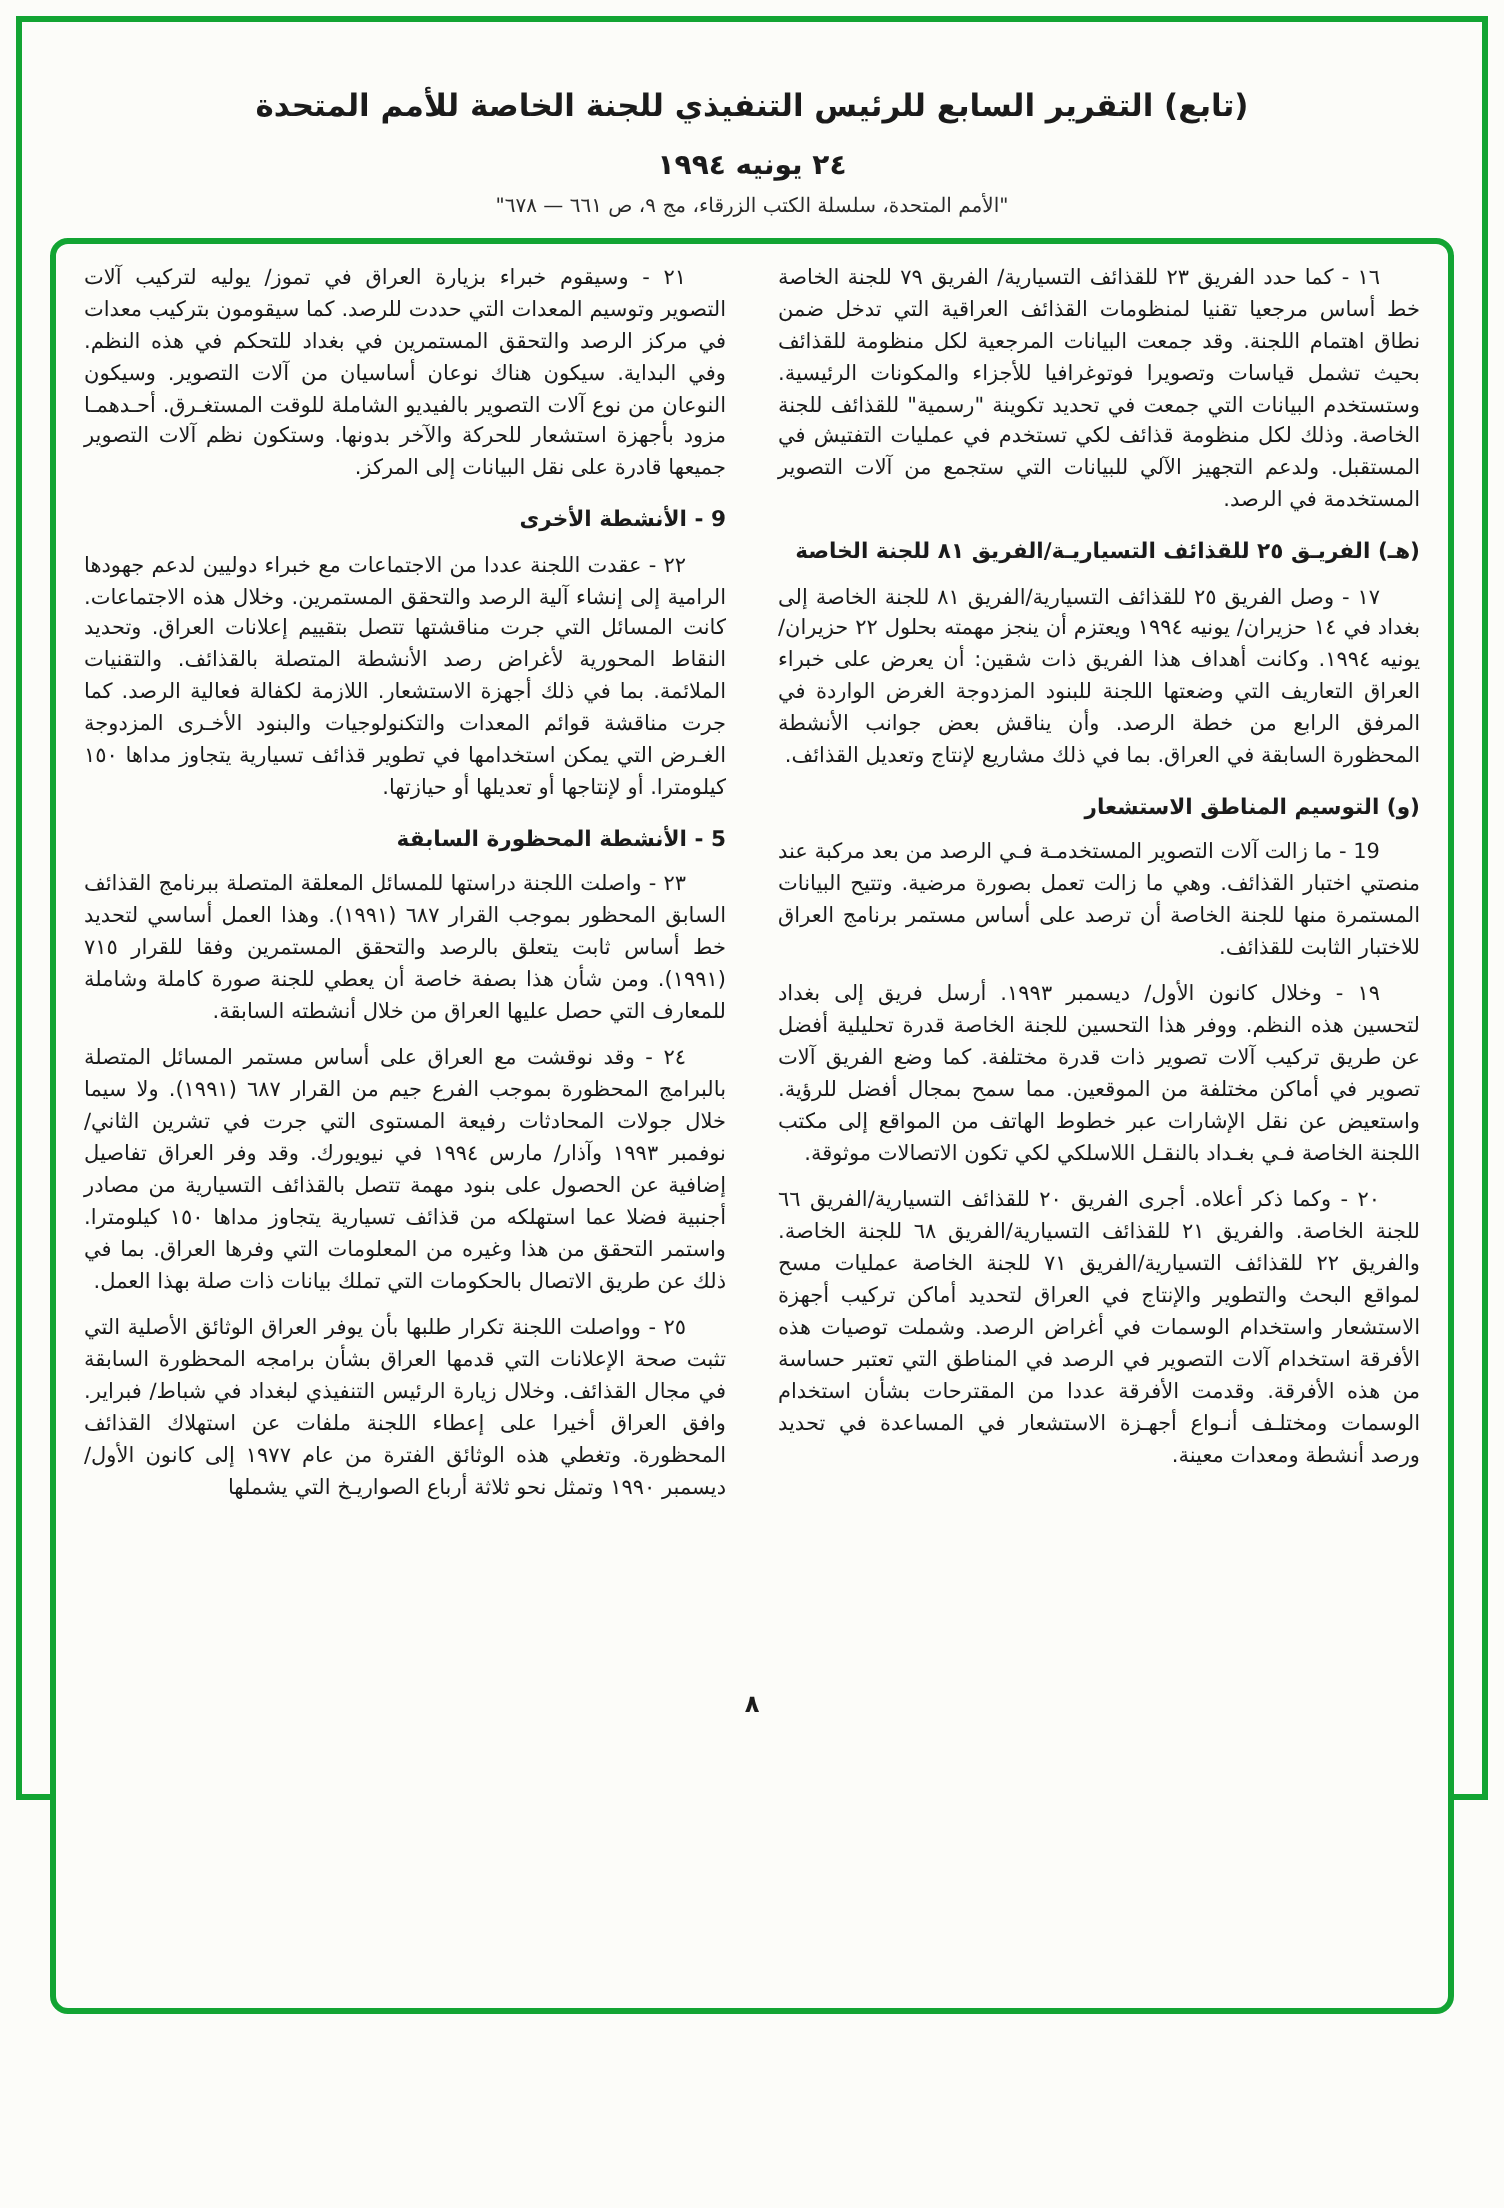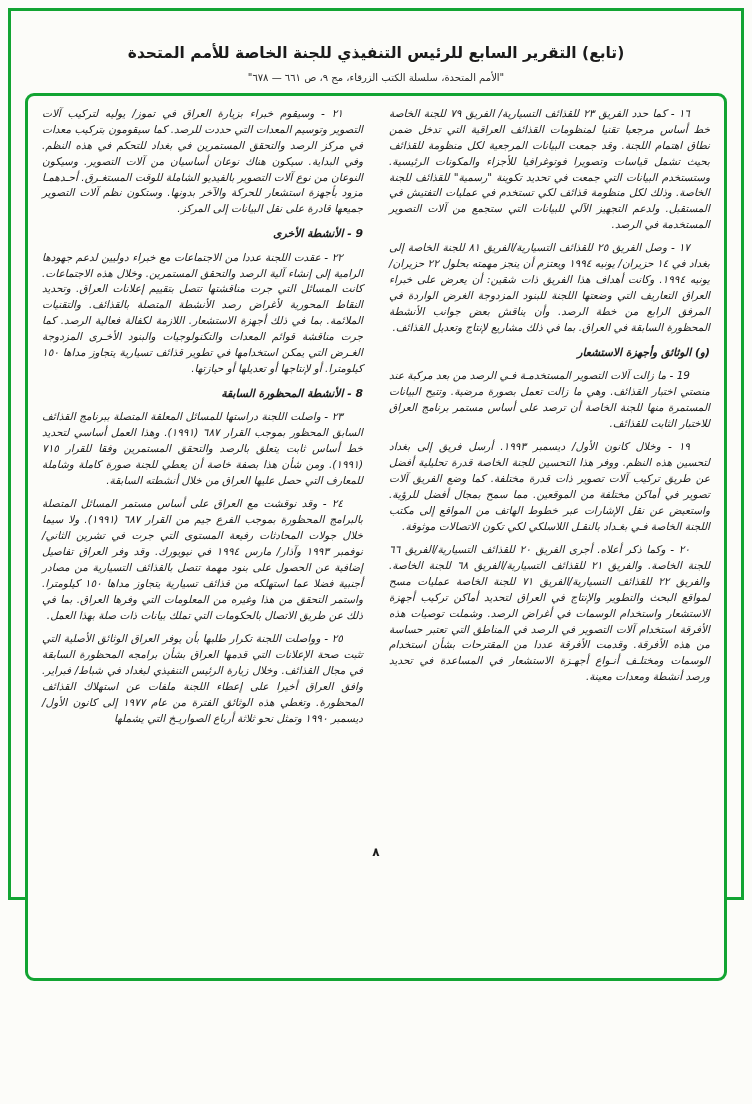--- a/index.html
+++ b/index.html
@@ -51,21 +51,20 @@
     display:flex;
     direction:rtl;
     gap:26px;
     overflow:hidden;
     background:var(--paper);
   }
   .col{
     flex:1 1 0;
     min-width:0;
     direction:rtl;
-    font-style:italic;
   }
   .para{
     font-size:10.5px;
     line-height:1.52;
     text-align:justify;
     margin:0 0 7px;
     text-indent:20px;
   }
   .heading{
     font-size:10.8px;
@@ -84,37 +83,39 @@
   }
 </style>
 </head>
 <body>
 
 <div class="page">
   <div class="outer-border">
 
     <header class="doc-header" dir="rtl">
       <div class="doc-title">(تابع) التقرير السابع للرئيس التنفيذي للجنة الخاصة للأمم المتحدة</div>
+      <div class="doc-date">٢٤ يونيه ١٩٩٤</div>
       <div class="doc-source">"الأمم المتحدة، سلسلة الكتب الزرقاء، مج ٩، ص ٦٦١ — ٦٧٨"</div>
     </header>
 
     <div class="content-box">
       <div class="col" id="col-right">
           <div class="para">١٦ - كما حدد الفريق ٢٣ للقذائف التسيارية/ الفريق ٧٩ للجنة الخاصة خط أساس مرجعيا تقنيا لمنظومات القذائف العراقية التي تدخل ضمن نطاق اهتمام اللجنة. وقد جمعت البيانات المرجعية لكل منظومة للقذائف بحيث تشمل قياسات وتصويرا فوتوغرافيا للأجزاء والمكونات الرئيسية. وستستخدم البيانات التي جمعت في تحديد تكوينة "رسمية" للقذائف للجنة الخاصة. وذلك لكل منظومة قذائف لكي تستخدم في عمليات التفتيش في المستقبل. ولدعم التجهيز الآلي للبيانات التي ستجمع من آلات التصوير المستخدمة في الرصد.</div>
+          <div class="heading">(هـ) الفريـق ٢٥ للقذائف التسياريـة/الفريق ٨١ للجنة الخاصة</div>
           <div class="para">١٧ - وصل الفريق ٢٥ للقذائف التسيارية/الفريق ٨١ للجنة الخاصة إلى بغداد في ١٤ حزيران/ يونيه ١٩٩٤ ويعتزم أن ينجز مهمته بحلول ٢٢ حزيران/ يونيه ١٩٩٤. وكانت أهداف هذا الفريق ذات شقين: أن يعرض على خبراء العراق التعاريف التي وضعتها اللجنة للبنود المزدوجة الغرض الواردة في المرفق الرابع من خطة الرصد. وأن يناقش بعض جوانب الأنشطة المحظورة السابقة في العراق. بما في ذلك مشاريع لإنتاج وتعديل القذائف.</div>
-          <div class="heading">(و) الوثائق وأجهزة الاستشعار</div>
+          <div class="heading">(و) التوسيم المناطق الاستشعار</div>
           <div class="para">19 - ما زالت آلات التصوير المستخدمـة فـي الرصد من بعد مركبة عند منصتي اختبار القذائف. وهي ما زالت تعمل بصورة مرضية. وتتيح البيانات المستمرة منها للجنة الخاصة أن ترصد على أساس مستمر برنامج العراق للاختبار الثابت للقذائف.</div>
           <div class="para">١٩ - وخلال كانون الأول/ ديسمبر ١٩٩٣. أرسل فريق إلى بغداد لتحسين هذه النظم. ووفر هذا التحسين للجنة الخاصة قدرة تحليلية أفضل عن طريق تركيب آلات تصوير ذات قدرة مختلفة. كما وضع الفريق آلات تصوير في أماكن مختلفة من الموقعين. مما سمح بمجال أفضل للرؤية. واستعيض عن نقل الإشارات عبر خطوط الهاتف من المواقع إلى مكتب اللجنة الخاصة فـي بغـداد بالنقـل اللاسلكي لكي تكون الاتصالات موثوقة.</div>
           <div class="para">٢٠ - وكما ذكر أعلاه. أجرى الفريق ٢٠ للقذائف التسيارية/الفريق ٦٦ للجنة الخاصة. والفريق ٢١ للقذائف التسيارية/الفريق ٦٨ للجنة الخاصة. والفريق ٢٢ للقذائف التسيارية/الفريق ٧١ للجنة الخاصة عمليات مسح لمواقع البحث والتطوير والإنتاج في العراق لتحديد أماكن تركيب أجهزة الاستشعار واستخدام الوسمات في أغراض الرصد. وشملت توصيات هذه الأفرقة استخدام آلات التصوير في الرصد في المناطق التي تعتبر حساسة من هذه الأفرقة. وقدمت الأفرقة عددا من المقترحات بشأن استخدام الوسمات ومختلـف أنـواع أجهـزة الاستشعار في المساعدة في تحديد ورصد أنشطة ومعدات معينة.</div>
         </div>
       <div class="col" id="col-left">
           <div class="para">٢١ - وسيقوم خبراء بزيارة العراق في تموز/ يوليه لتركيب آلات التصوير وتوسيم المعدات التي حددت للرصد. كما سيقومون بتركيب معدات في مركز الرصد والتحقق المستمرين في بغداد للتحكم في هذه النظم. وفي البداية. سيكون هناك نوعان أساسيان من آلات التصوير. وسيكون النوعان من نوع آلات التصوير بالفيديو الشاملة للوقت المستغـرق. أحـدهمـا مزود بأجهزة استشعار للحركة والآخر بدونها. وستكون نظم آلات التصوير جميعها قادرة على نقل البيانات إلى المركز.</div>
           <div class="heading">9 - الأنشطة الأخرى</div>
           <div class="para">٢٢ - عقدت اللجنة عددا من الاجتماعات مع خبراء دوليين لدعم جهودها الرامية إلى إنشاء آلية الرصد والتحقق المستمرين. وخلال هذه الاجتماعات. كانت المسائل التي جرت مناقشتها تتصل بتقييم إعلانات العراق. وتحديد النقاط المحورية لأغراض رصد الأنشطة المتصلة بالقذائف. والتقنيات الملائمة. بما في ذلك أجهزة الاستشعار. اللازمة لكفالة فعالية الرصد. كما جرت مناقشة قوائم المعدات والتكنولوجيات والبنود الأخـرى المزدوجة الغـرض التي يمكن استخدامها في تطوير قذائف تسيارية يتجاوز مداها ١٥٠ كيلومترا. أو لإنتاجها أو تعديلها أو حيازتها.</div>
-          <div class="heading">8 - الأنشطة المحظورة السابقة</div>
+          <div class="heading">5 - الأنشطة المحظورة السابقة</div>
           <div class="para">٢٣ - واصلت اللجنة دراستها للمسائل المعلقة المتصلة ببرنامج القذائف السابق المحظور بموجب القرار ٦٨٧ (١٩٩١). وهذا العمل أساسي لتحديد خط أساس ثابت يتعلق بالرصد والتحقق المستمرين وفقا للقرار ٧١٥ (١٩٩١). ومن شأن هذا بصفة خاصة أن يعطي للجنة صورة كاملة وشاملة للمعارف التي حصل عليها العراق من خلال أنشطته السابقة.</div>
           <div class="para">٢٤ - وقد نوقشت مع العراق على أساس مستمر المسائل المتصلة بالبرامج المحظورة بموجب الفرع جيم من القرار ٦٨٧ (١٩٩١). ولا سيما خلال جولات المحادثات رفيعة المستوى التي جرت في تشرين الثاني/ نوفمبر ١٩٩٣ وآذار/ مارس ١٩٩٤ في نيويورك. وقد وفر العراق تفاصيل إضافية عن الحصول على بنود مهمة تتصل بالقذائف التسيارية من مصادر أجنبية فضلا عما استهلكه من قذائف تسيارية يتجاوز مداها ١٥٠ كيلومترا. واستمر التحقق من هذا وغيره من المعلومات التي وفرها العراق. بما في ذلك عن طريق الاتصال بالحكومات التي تملك بيانات ذات صلة بهذا العمل.</div>
           <div class="para">٢٥ - وواصلت اللجنة تكرار طلبها بأن يوفر العراق الوثائق الأصلية التي تثبت صحة الإعلانات التي قدمها العراق بشأن برامجه المحظورة السابقة في مجال القذائف. وخلال زيارة الرئيس التنفيذي لبغداد في شباط/ فبراير. وافق العراق أخيرا على إعطاء اللجنة ملفات عن استهلاك القذائف المحظورة. وتغطي هذه الوثائق الفترة من عام ١٩٧٧ إلى كانون الأول/ ديسمبر ١٩٩٠ وتمثل نحو ثلاثة أرباع الصواريـخ التي يشملها</div>
         </div>
     </div>
 
     <div class="page-number">٨</div>
   </div>
 </div>
 

